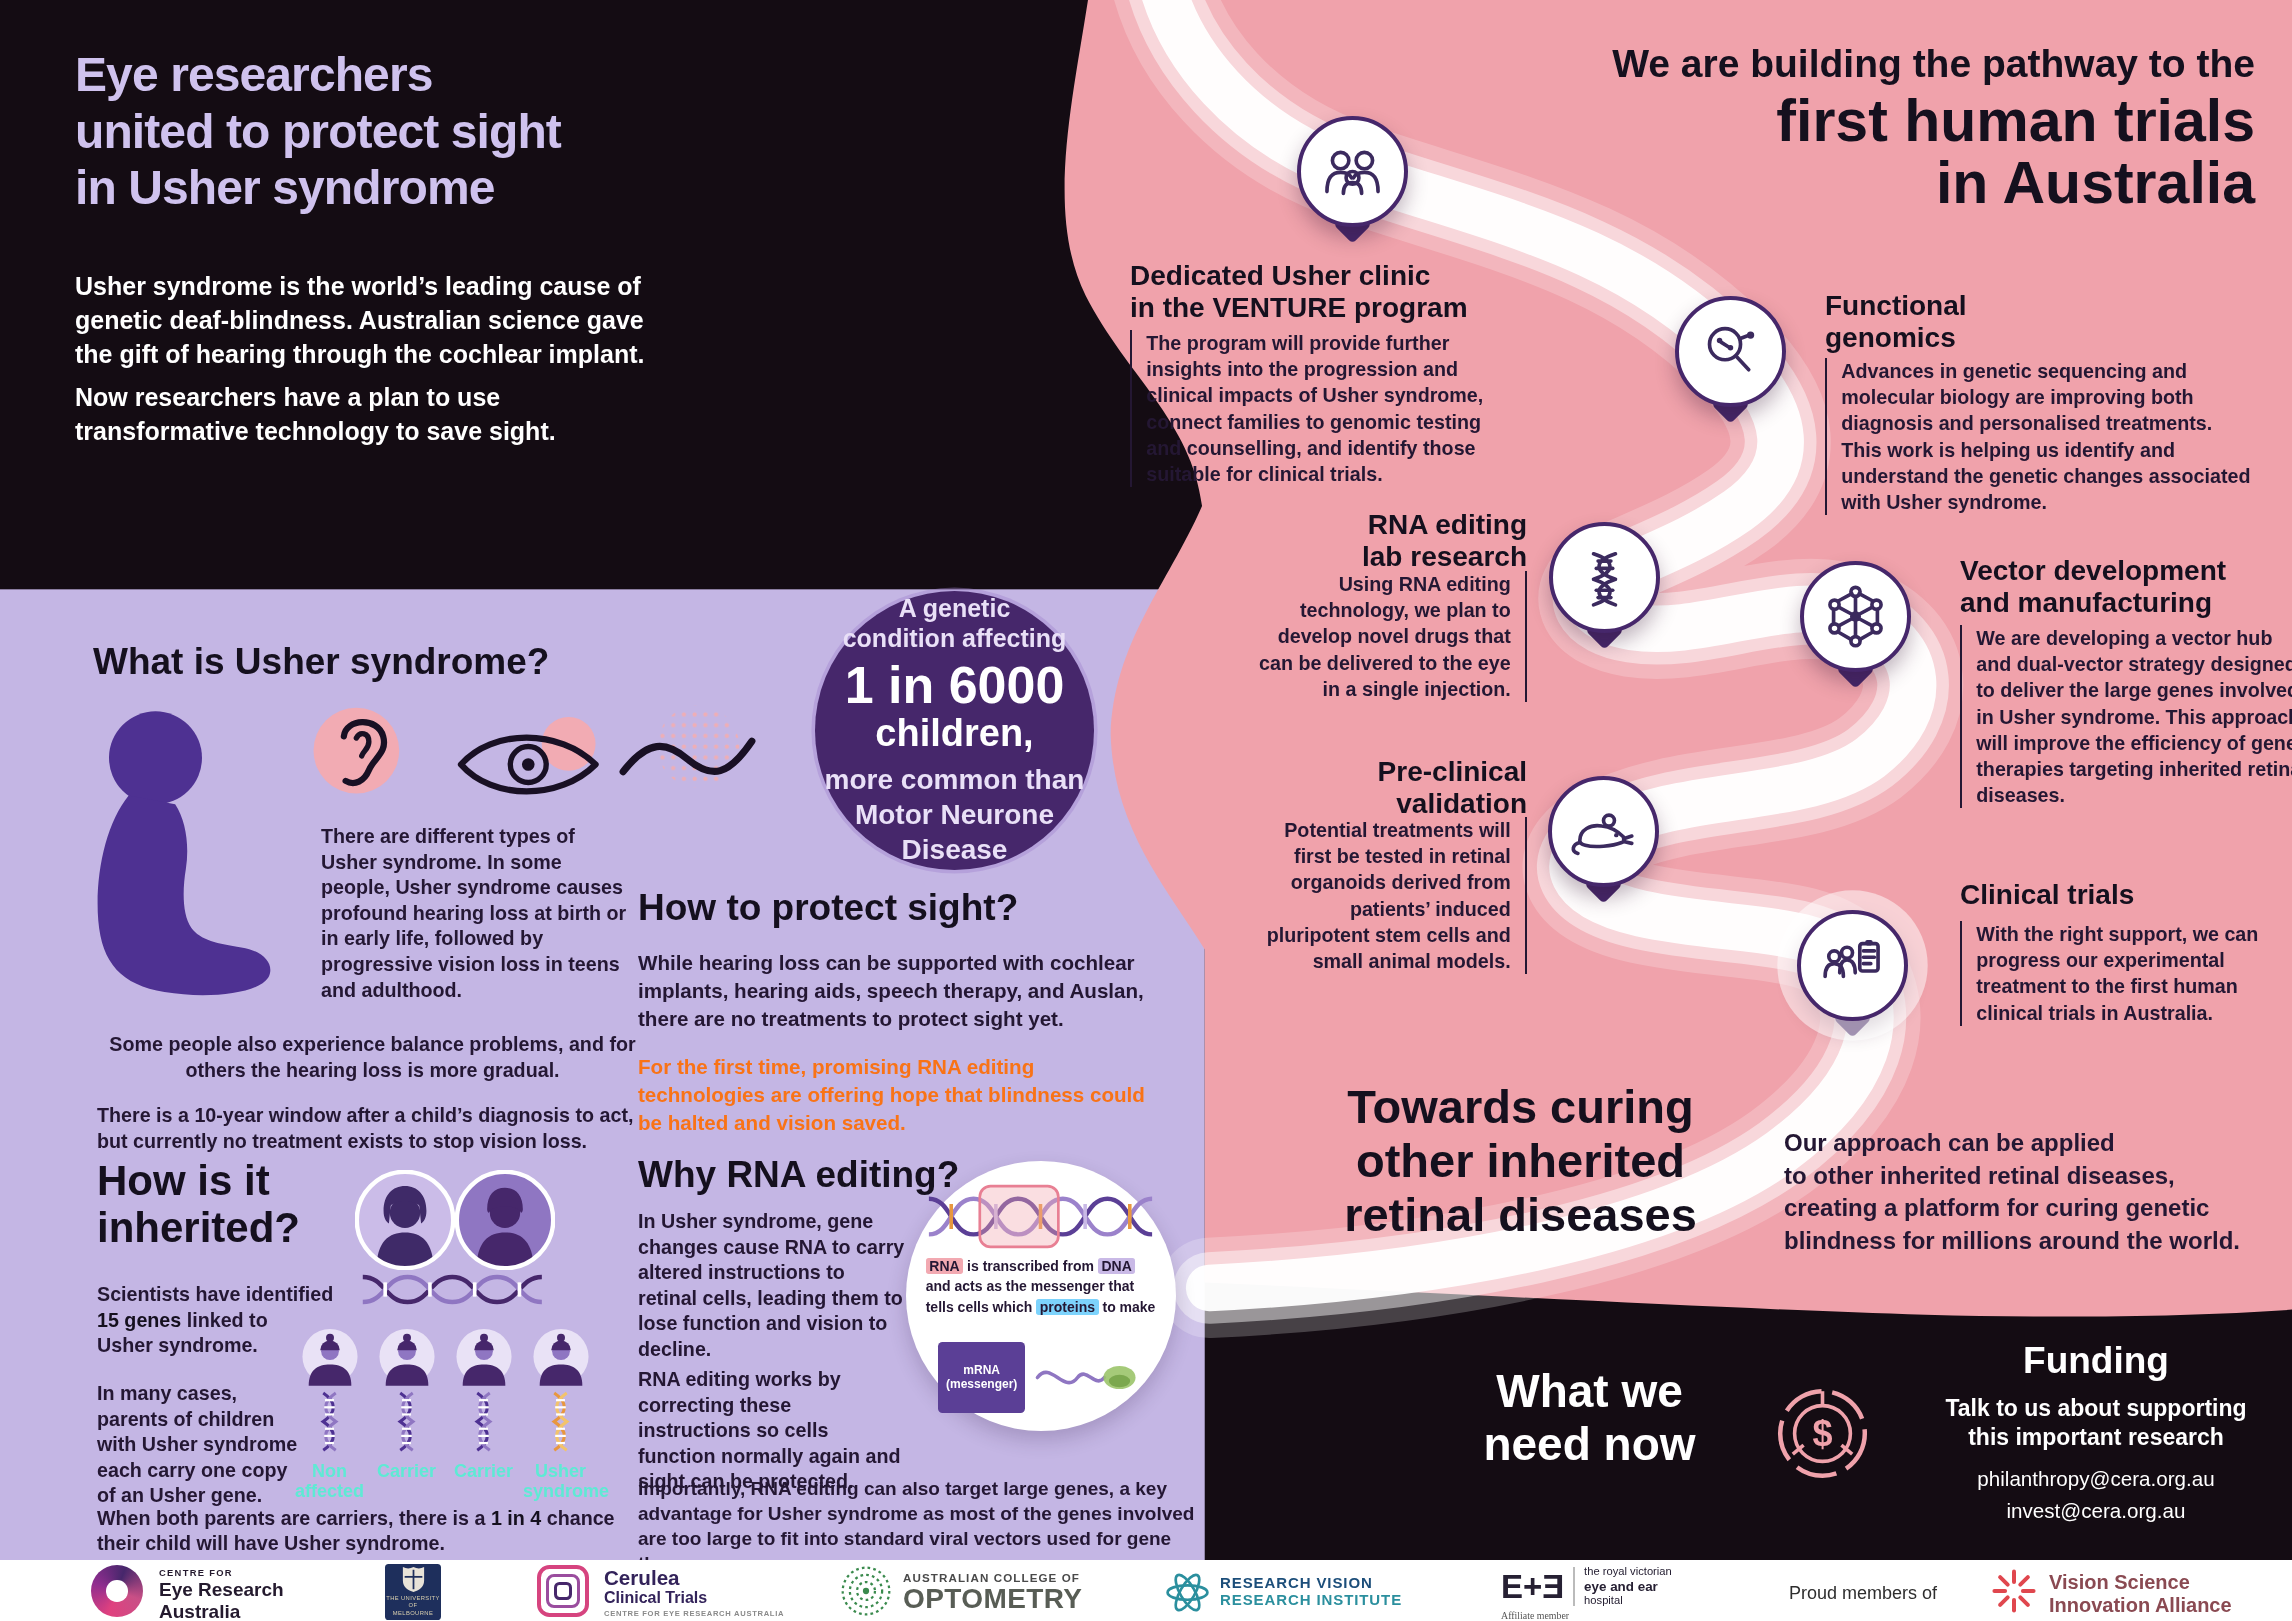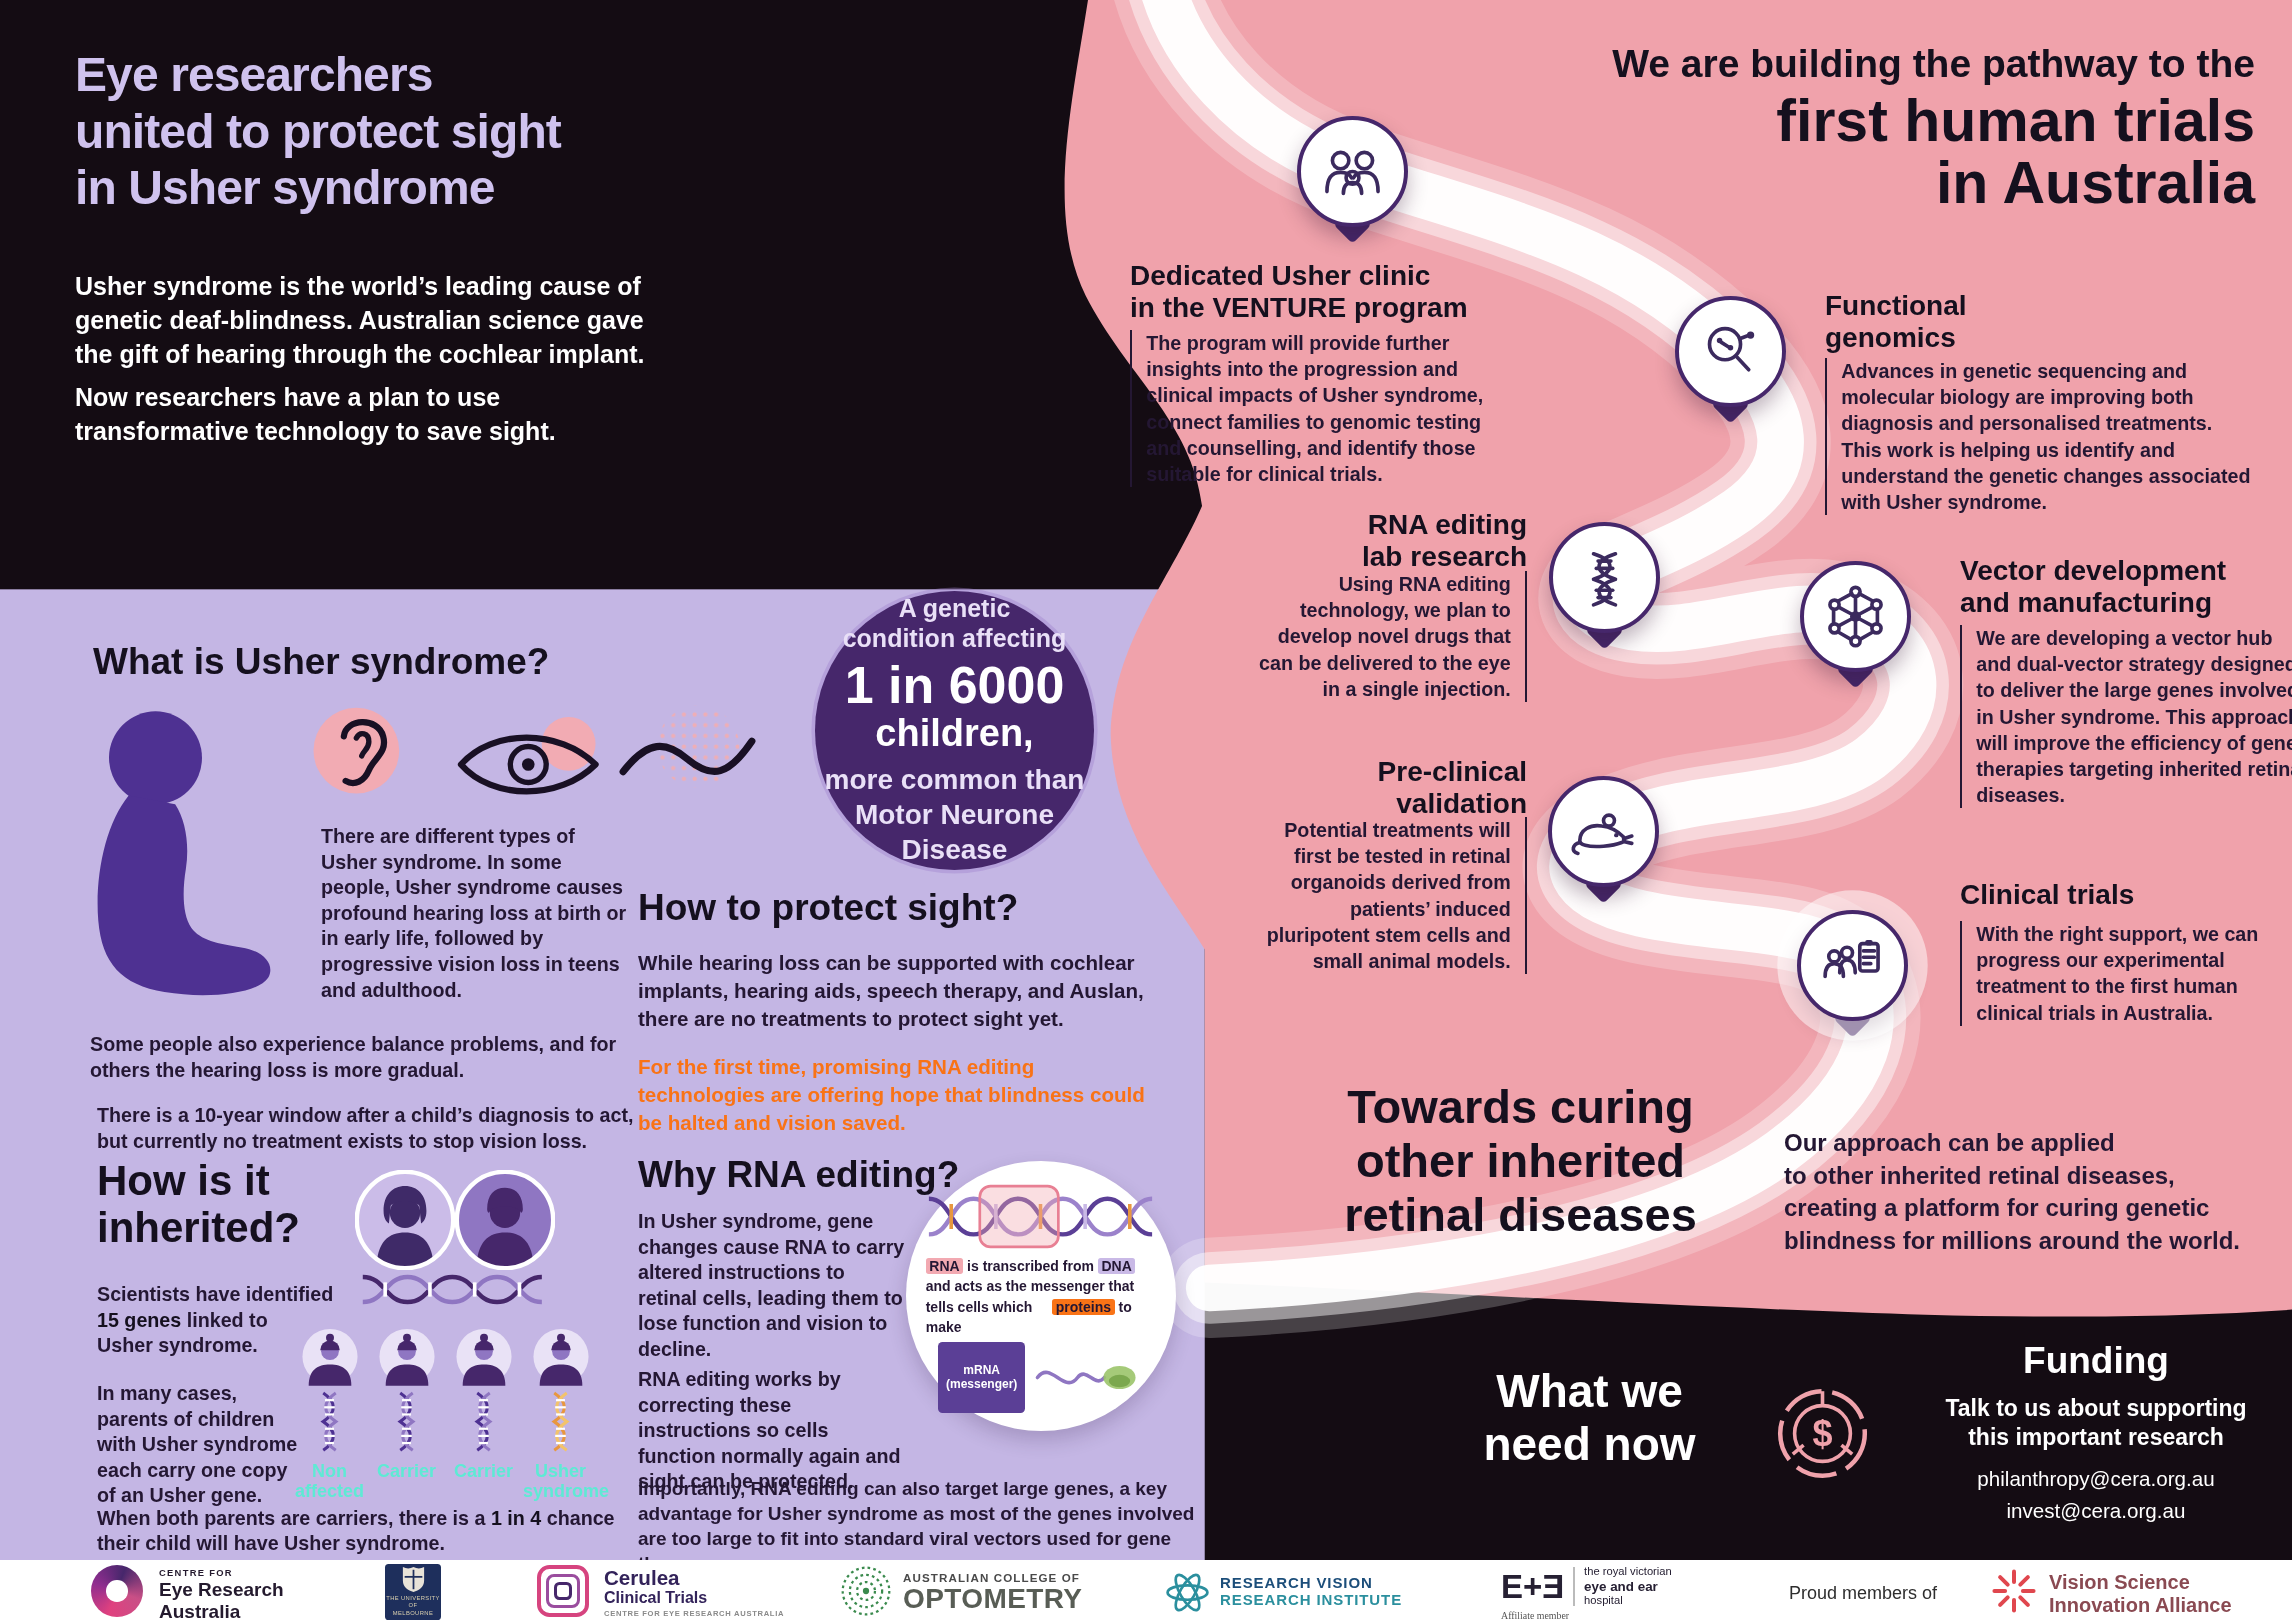--- a/index.html
+++ b/index.html
@@ -18,21 +18,21 @@
   .hero-p { width:591px; font-size:25px; font-weight:700; color:#ffffff; line-height:1.36; }
   .hero-p1 { left:75px; top:269px; }
   .hero-p2 { left:75px; top:380px; }
 
   
   .sec-h { font-size:37px; font-weight:700; color:#15101e; }
   .body-t { font-size:19.7px; font-weight:700; color:#241733; line-height:1.3; }
 
   .whatis-h { left:93px; top:641px; }
   .whatis-p1 { left:321px; top:824px; width:309px; }
-  .whatis-p2 { left:90px; top:1032px; width:551px; }
+  .whatis-p2 { left:97px; top:1032px; width:551px;text-align:center; }
   .whatis-p3 { left:97px; top:1103px; width:551px; }
 
   .inh-h { left:97px; top:1157px; font-size:42px; line-height:1.12; }
   .inh-p1 { left:97px; top:1282px; width:282px; }
   .inh-p2 { left:97px; top:1381px; width:242px; }
   .inh-p3 { left:97px; top:1506px; width:591px; line-height:1.25; }
 
   .child-sil { left:82px; top:706px; }
   .ear-ic { left:301px; top:697px; }
   .eye-ic { left:452px; top:715px; }
@@ -63,21 +63,21 @@
   .why-p2 { left:638px; top:1367px; width:270px; }
   .why-p3 { left:638px; top:1476px; width:566px; font-size:19px; line-height:1.32; }
 
   .diagram { left:906px; top:1161px; width:270px; height:270px; border-radius:50%; background:#ffffff;
              box-shadow:0 9px 19.7px rgba(40,20,60,0.2); z-index:2; }
   .dg-helix { position:absolute; left:18px; top:18px; }
   .dg-cap { position:absolute; left:19.7px; top:95px; width:233px; font-size:14px; font-weight:700; color:#241733; line-height:1.45; }
   .hl { padding:0 3.6px; border-radius:2.7px; }
   .hl-rna { background:#f2a9b1; }
   .hl-dna { background:#c9b9e6; }
-  .hl-pro { background:#f97316;margin-left:16px; }
+  .hl-pro { background:#7dd3fc; }
   .dg-mrna { position:absolute; left:32px; top:181px; display:flex; align-items:center; gap:7.2px; }
   .mrna-tag { background:#5b3f96; color:#ffffff; font-size:12px; font-weight:700; padding:21px 8px; border-radius:4.5px; text-align:center; line-height:1.2; }
 
   
   .path-head { right:38px; top:39px; text-align:right; color:#15101e; }
   .ph-small { font-size:39px; font-weight:700; line-height:1.3; }
   .ph-big { font-size:59px; font-weight:700; line-height:1.06; }
 
   .step-title { font-size:28px; font-weight:700; color:#15101e; line-height:1.16; }
   .step-body { font-size:19.7px; font-weight:700; color:#241733; line-height:1.33;

